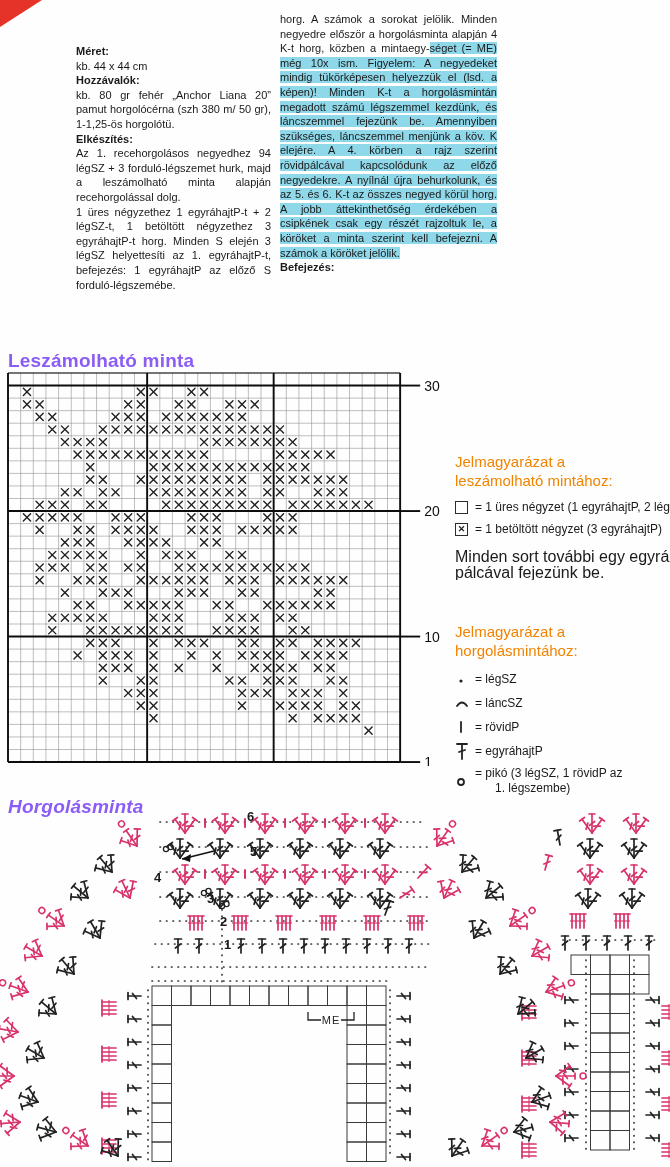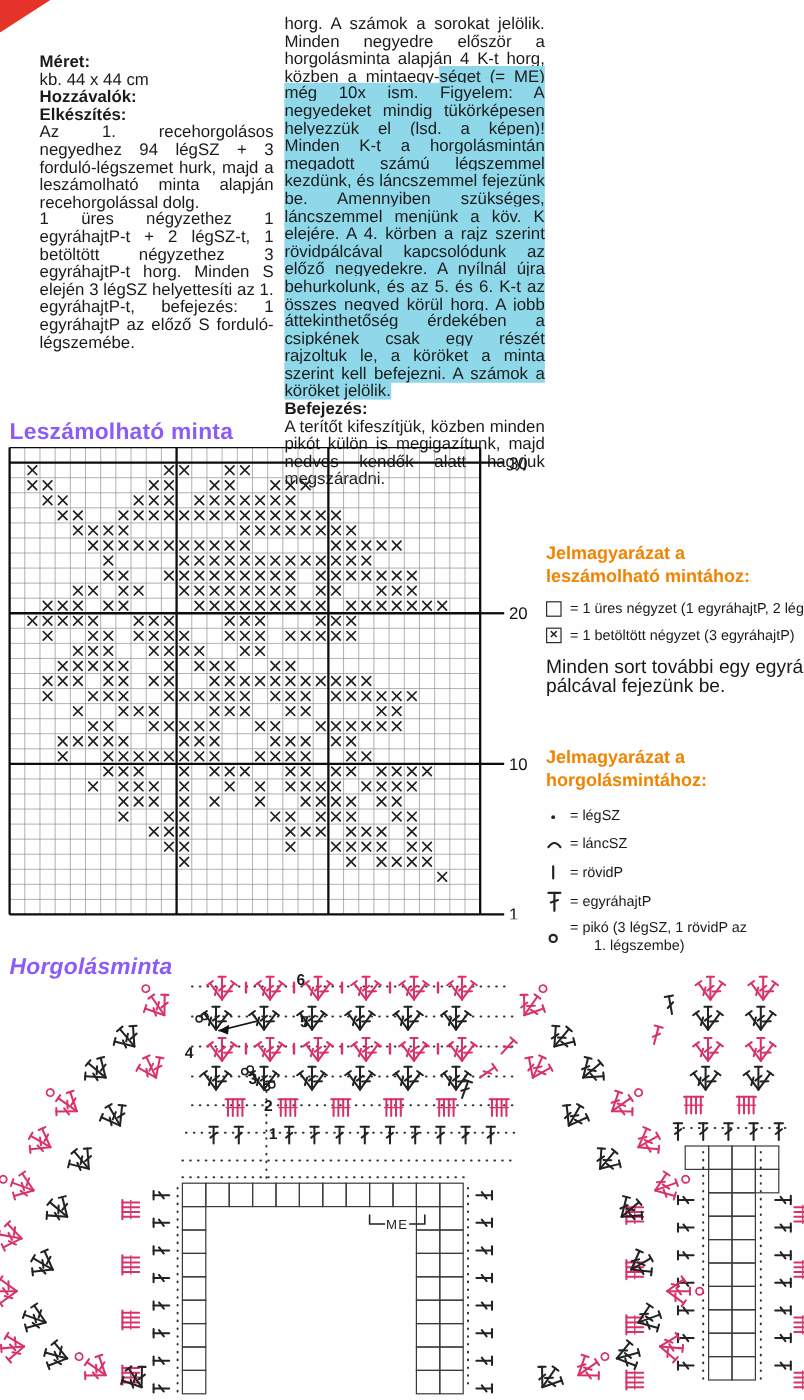--- a/index.html
+++ b/index.html
@@ -1,52 +1,52 @@
 <!DOCTYPE html>
 <html><head>
 <meta charset="utf-8">
 <style>
   html,body{margin:0;padding:0;}
   body{width:670px;height:1167px;position:relative;overflow:hidden;background:#fefefe;
        font-family:"Liberation Sans",sans-serif;color:#1a1a1a;}
   .abs{position:absolute;}
   .corner{width:42px;height:27px;background:#e63329;clip-path:polygon(0 0,100% 0,0 100%);}
-  .col{font-size:14px;line-height:14.6px;text-align:justify;}
+  .col{font-size:11px;line-height:14.6px;text-align:justify;margin-left:43px;}
   .col p{margin:0;}
   .col .h{font-weight:700;}
   .hl{background:#8fd8ea;box-decoration-break:clone;-webkit-box-decoration-break:clone;}
   .otitle{color:#8b5cf6;font-weight:700;font-size:19px;letter-spacing:.2px;}
-  .lg-head{color:#f08300;font-weight:700;font-size:15px;line-height:19px;margin:0 0 10px 0;}
+  .lg-head{color:#f08300;font-weight:400;font-size:15px;line-height:19px;margin:0 0 10px 0;}
   .lg-item{display:flex;align-items:center;font-size:12px;line-height:15px;margin:4px 0 7px 0;white-space:nowrap;overflow:hidden;}
   .lg-item .sympad{width:20px;flex:0 0 20px;display:flex;justify-content:flex-start;align-items:center;}
   .sq{width:11px;height:11px;border:1.7px solid #2b2b2b;display:inline-flex;align-items:center;justify-content:center;
       font-size:9px;font-weight:700;color:#222;line-height:1;}
   .lg-note{font-size:16px;line-height:15.5px;margin-top:12px;white-space:nowrap;overflow:hidden;}
   .crochet-item{margin-bottom:6px;}
   .crochet-item .sub{padding-left:20px;}
   svg{display:block;}
 </style>
 </head>
 <body>
 
 <div class="abs corner" style="left:0;top:0;"></div>
 
 <div class="abs col" style="left:33px;top:44px;width:195px;" id="leftcol">
     <p class="h">Méret:</p>
     <p>kb. 44 x 44 cm</p>
     <p class="h">Hozzávalók:</p>
+    <p>kb. 80 gr fehér „Anchor Liana 20” pamut horgolócérna (szh 380 m/ 50 gr), 1-1,25-ös horgolótü.</p>
     <p class="h">Elkészítés:</p>
     <p>Az 1. recehorgolásos negyedhez 94 légSZ + 3 forduló-légszemet hurk, majd a leszámolható minta alapján recehorgolással dolg.</p>
     <p>1 üres négyzethez 1 egyráhajtP-t + 2 légSZ-t, 1 betöltött négyzethez 3 egyráhajtP-t horg. Minden S elején 3 légSZ helyettesíti az 1. egyráhajtP-t, befejezés: 1 egyráhajtP az előző S forduló-légszemébe.</p>
   </div>
 
 <div class="abs col" style="left:237px;top:12px;width:217px;">
   <p><span>horg. A számok a sorokat jelölik. Minden negyedre először a horgolásminta alapján 4 K-t horg, közben a mintaegy-</span><span class="hl">séget (= ME) még 10x ism. Figyelem: A negyedeket mindig tükörképesen helyezzük el (lsd. a képen)! Minden K-t a horgolásmintán megadott számú légszemmel kezdünk, és láncszemmel fejezünk be. Amennyiben szükséges, láncszemmel menjünk a köv. K elejére. A 4. körben a rajz szerint rövidpálcával kapcsolódunk az előző negyedekre. A nyílnál újra behurkolunk, és az 5. és 6. K-t az összes negyed körül horg. A jobb áttekinthetőség érdekében a csipkének csak egy részét rajzoltuk le, a köröket a minta szerint kell befejezni. A számok a köröket jelölik.</span></p>
   <p class="h">Befejezés:</p>
-  <p>A terítőt kifeszítjük, közben minden pikót külön is megigazítunk, majd nedves kendők alatt hagyjuk megszáradni.</p>
 </div>
 
 <div class="abs otitle" style="left:8px;top:350px;">Leszámolható minta</div>
 <svg class="abs" id="gridsvg" style="left:4px;top:366px;" width="452" height="400">
     <g>
       <line x1="4" y1="7" x2="4" y2="396.05" stroke="#8a8a8a" stroke-width="0.55"></line>
       <line x1="16.65" y1="7" x2="16.65" y2="396.05" stroke="#8a8a8a" stroke-width="0.55"></line>
       <line x1="29.3" y1="7" x2="29.3" y2="396.05" stroke="#8a8a8a" stroke-width="0.55"></line>
       <line x1="41.95" y1="7" x2="41.95" y2="396.05" stroke="#8a8a8a" stroke-width="0.55"></line>
       <line x1="54.6" y1="7" x2="54.6" y2="396.05" stroke="#8a8a8a" stroke-width="0.55"></line>

